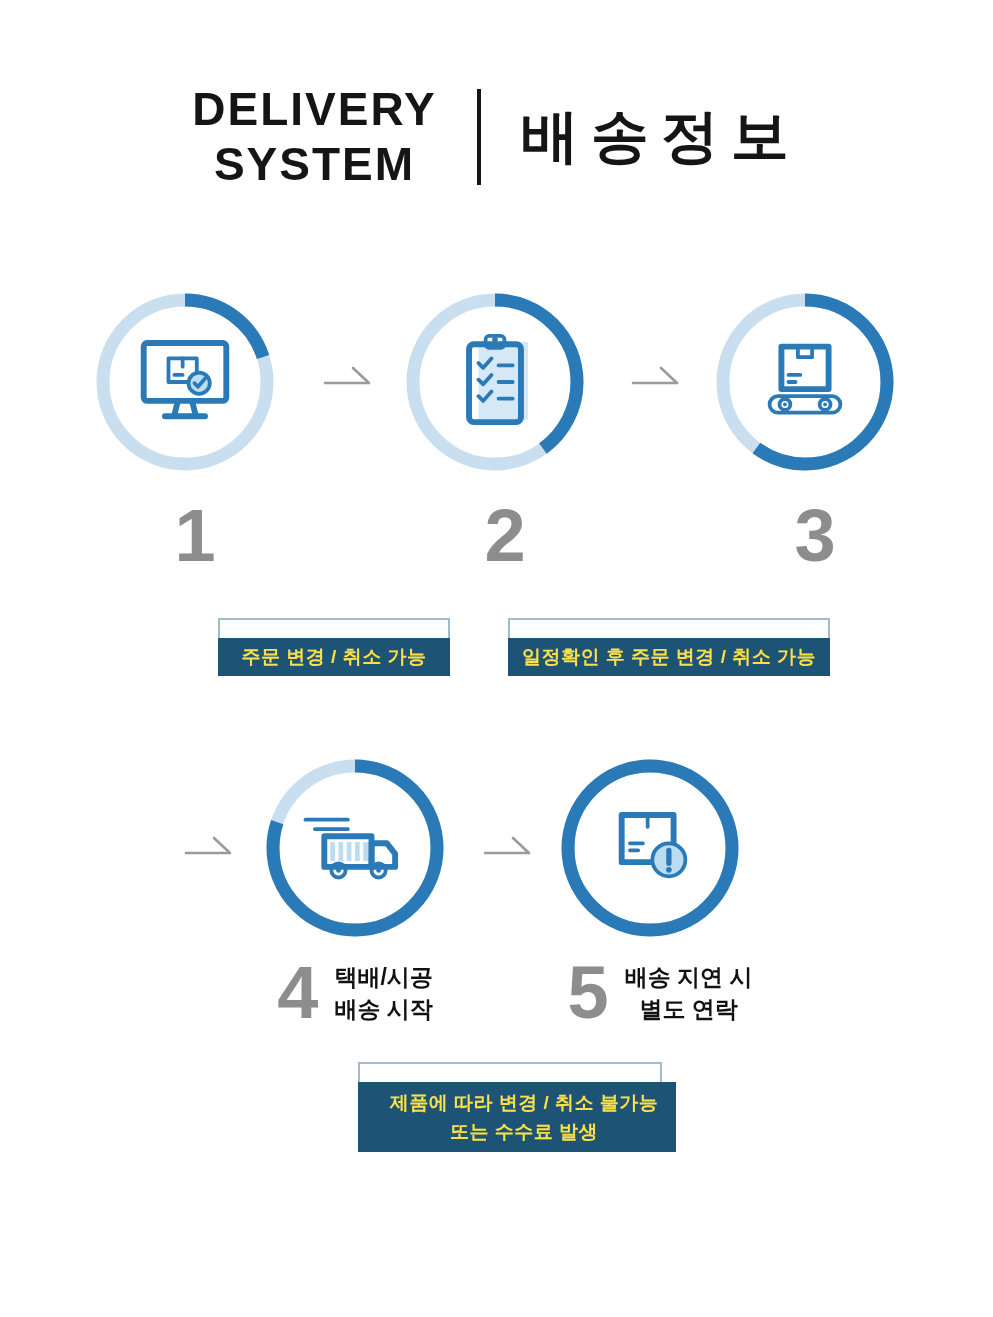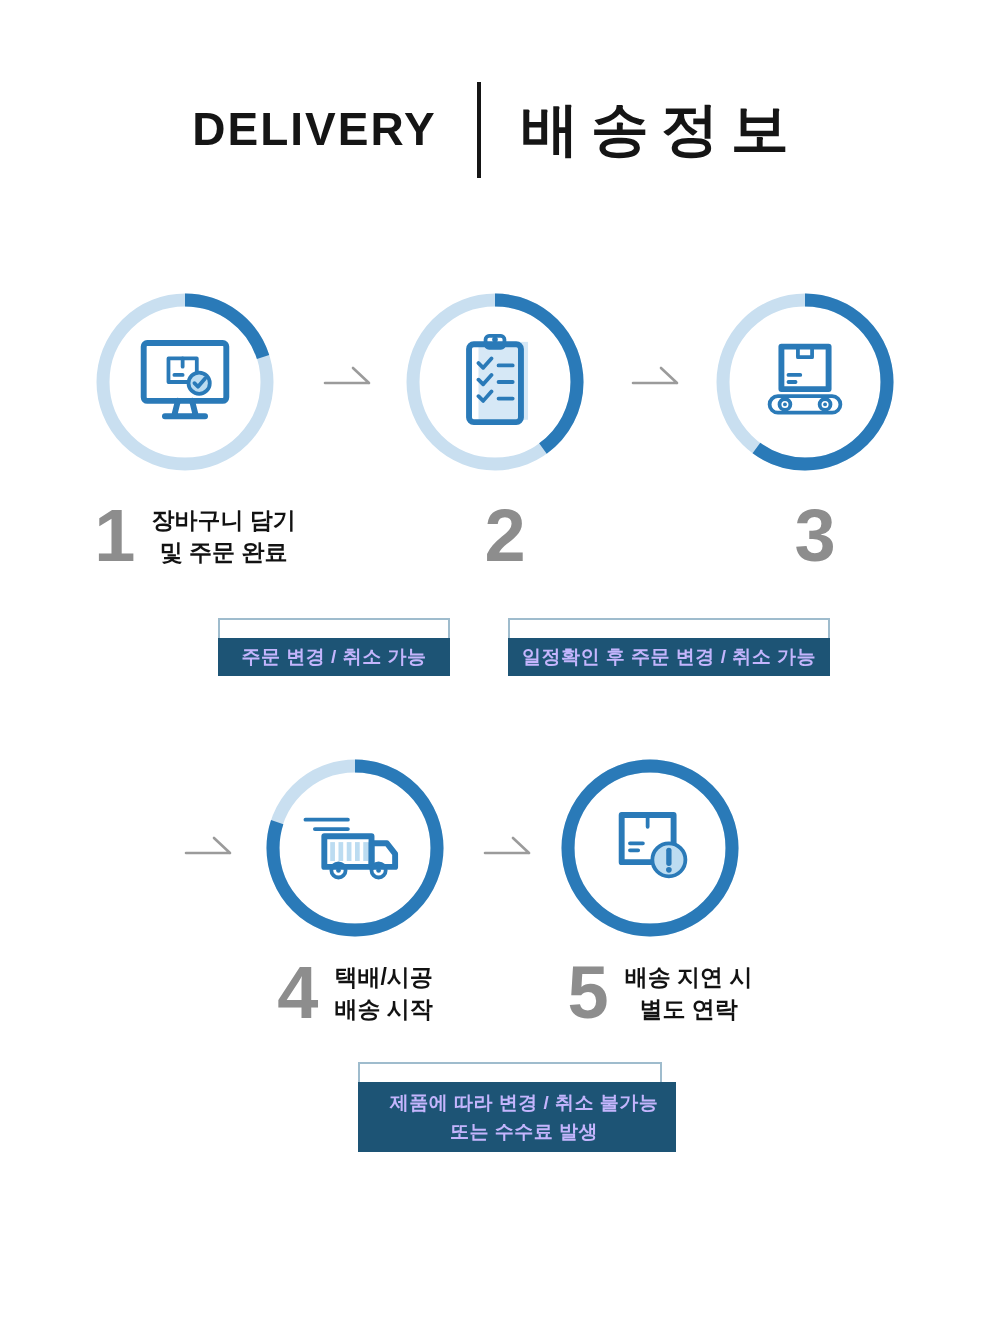--- a/index.html
+++ b/index.html
@@ -22,34 +22,35 @@
   .arrow{position:absolute;width:52px;height:30px;}
 
   
   .caption{position:absolute;display:flex;align-items:center;justify-content:center;gap:16px;}
   .step-number{font-size:74px;font-weight:700;color:#8d8d8d;line-height:0.9;}
   .step-label{font-size:23px;font-weight:700;color:#121212;line-height:1.4;text-align:center;white-space:nowrap;}
   .step-label span{display:block;}
 
   
   .bracket{position:absolute;height:20px;border-top:2px solid #9fbccd;border-left:2px solid #9fbccd;border-right:2px solid #9fbccd;box-sizing:border-box;}
-  .callout{position:absolute;background:#1d5475;color:#c4b5fd;font-size:19px;font-weight:700;display:flex;flex-direction:column;align-items:center;justify-content:center;text-align:center;line-height:1.55;letter-spacing:0.5px;}
+  .callout{position:absolute;background:#1d5475;color:#fde047;font-size:19px;font-weight:700;display:flex;flex-direction:column;align-items:center;justify-content:center;text-align:center;line-height:1.55;letter-spacing:0.5px;}
 
   .ic{stroke:#2a7ab8;stroke-width:5;fill:none;stroke-linecap:round;stroke-linejoin:round;}
   .ic-thin{stroke:#2a7ab8;stroke-width:3.2;fill:none;stroke-linecap:round;stroke-linejoin:round;}
   .ic-fill-light{fill:#bcdcf1;}
 </style>
 </head>
 <body>
 
 <div class="canvas">
 
   <div class="header">
     <div class="title">
       <span>DELIVERY</span><br>
+      <span>SYSTEM</span>
     </div>
     <div class="divider"></div>
     <div class="subtitle">배송정보</div>
   </div>
 
   <div class="step-circle" style="left:95px;top:292px;">
     <svg class="ring" viewBox="0 0 180 180">
       <circle cx="90" cy="90" r="82" fill="none" stroke="#c9dff0" stroke-width="13"></circle>
       <circle cx="90" cy="90" r="82" fill="none" stroke="#2a7ab8" stroke-width="13" transform="rotate(-90 90 90)" stroke-dasharray="103.04423903774521 515.221195188726"></circle>
     </svg>
@@ -104,24 +105,20 @@
         <circle class="ic-thin" cx="33" cy="69" r="4.6" fill="#ffffff"></circle>
         <circle cx="33" cy="69" r="1.6" fill="#2a7ab8"></circle>
         <circle class="ic-thin" cx="67" cy="69" r="4.6" fill="#ffffff"></circle>
         <circle cx="67" cy="69" r="1.6" fill="#2a7ab8"></circle>
       </svg>
     </div>
   </div>
 
   <div class="caption" style="left:75px;top:503px;width:240px;">
     <div class="step-number">1</div>
-    <div class="step-label">
-      <span>장바구니 담기</span>
-      <span>및 주문 완료</span>
-    </div>
   </div>
   <div class="caption" style="left:385px;top:503px;width:240px;">
     <div class="step-number">2</div>
   </div>
   <div class="caption" style="left:695px;top:503px;width:240px;">
     <div class="step-number">3</div>
   </div>
 
   <div class="bracket" style="left:218px;top:618px;width:232px;"></div>
   <div class="callout" style="left:218px;top:638px;width:232px;height:38px;">주문 변경 / 취소 가능</div>

